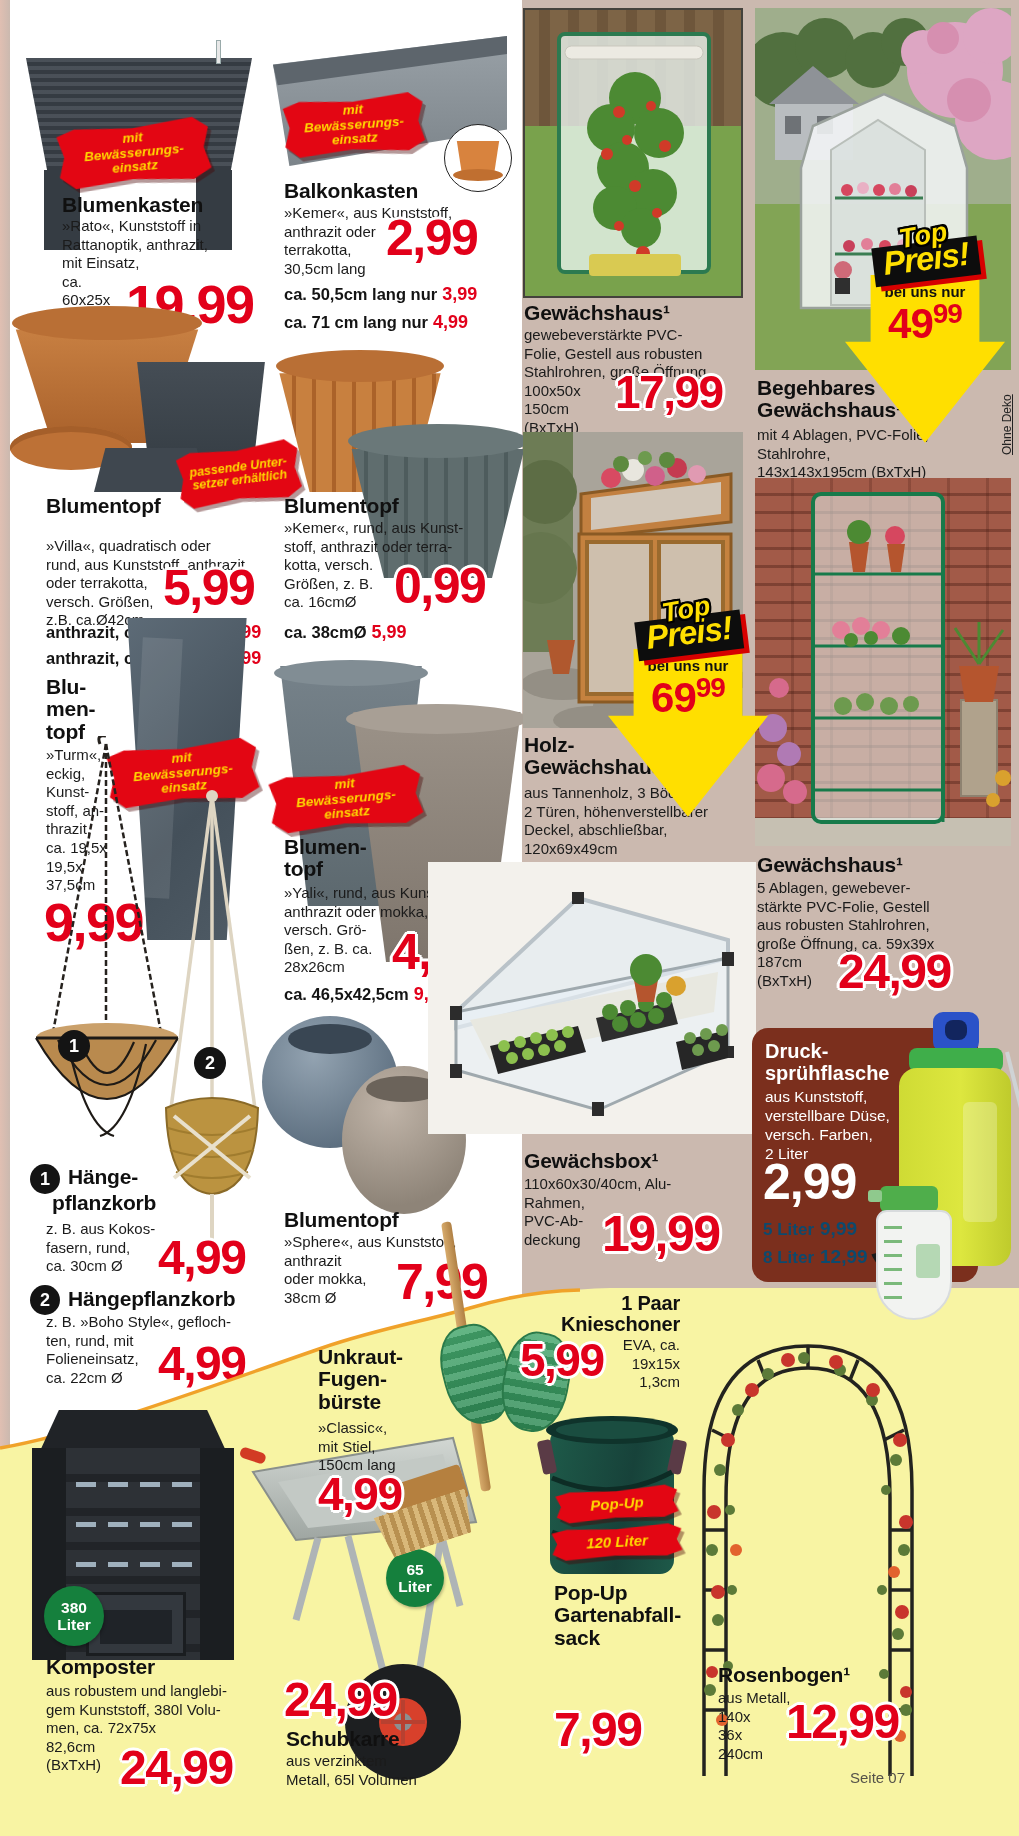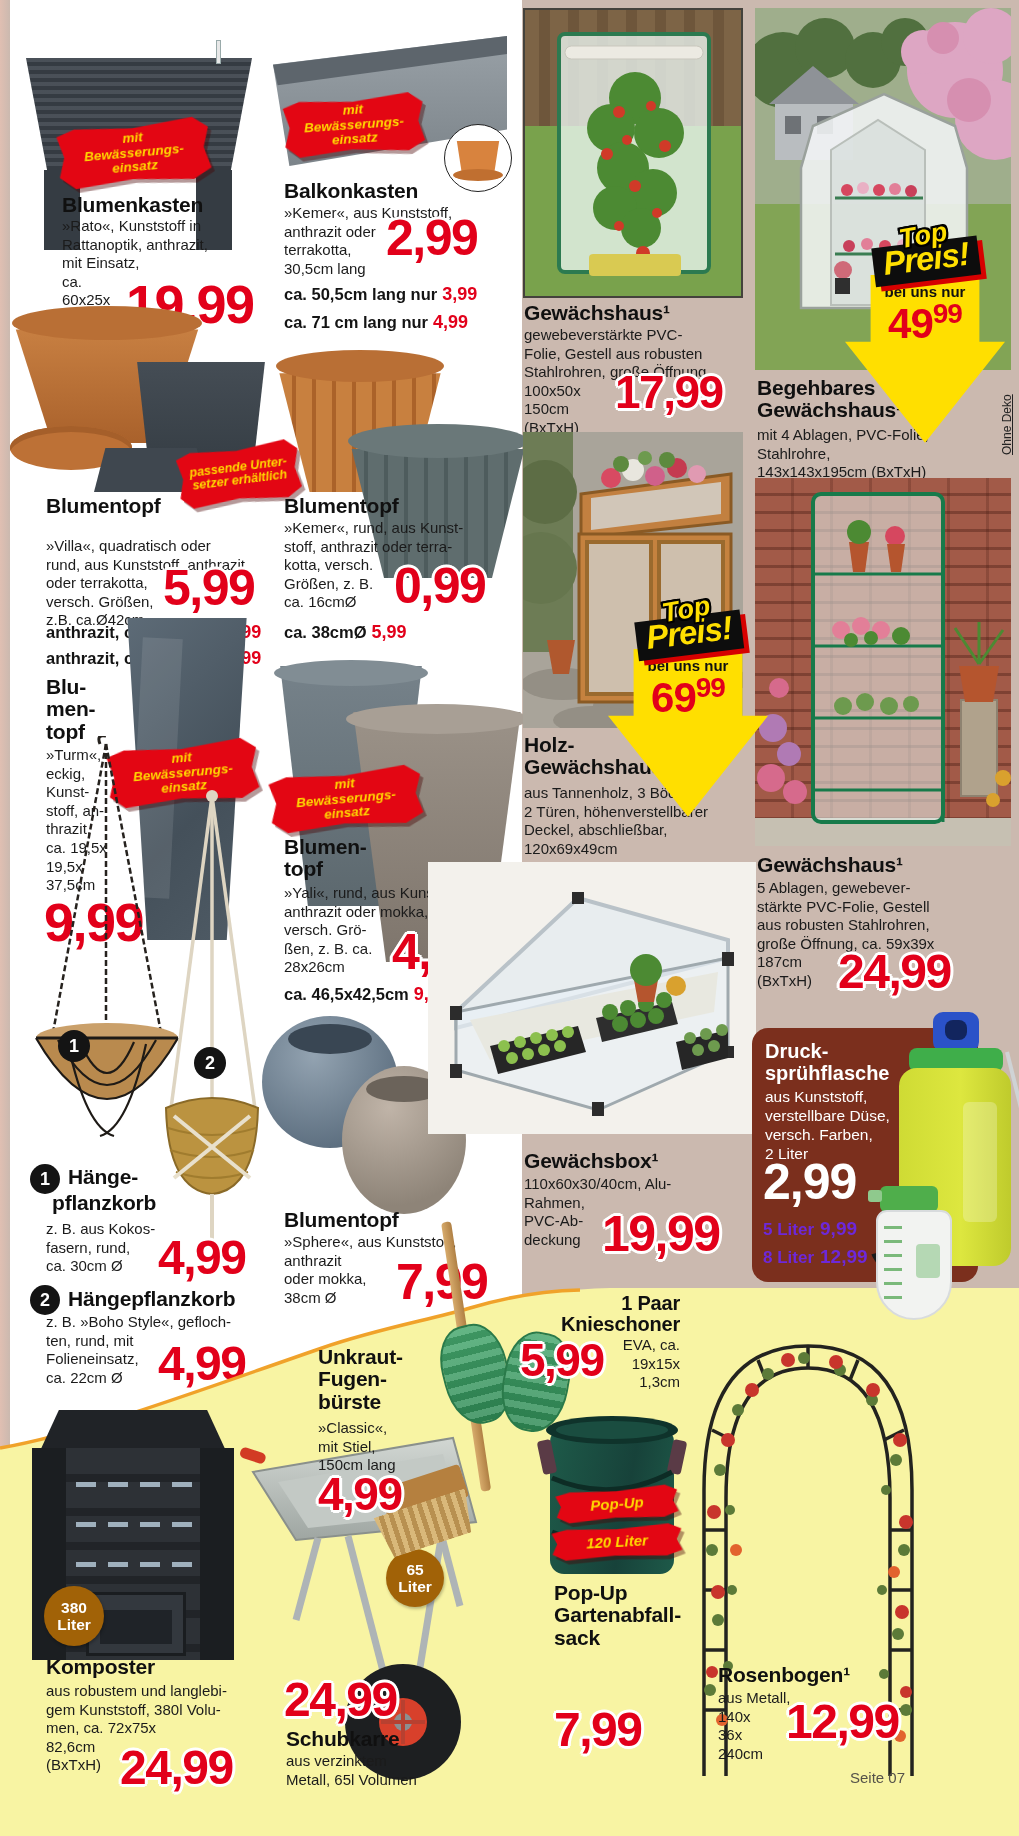--- a/index.html
+++ b/index.html
@@ -16,41 +16,41 @@
   .p54{font-size:54px}.p50{font-size:50px}.p48{font-size:48px}.p46{font-size:46px}
   .price-white { color:#fff; font-weight:700; font-size:50px; line-height:.9; letter-spacing:-1px; white-space:nowrap; }
   .alt { font-size:16.5px; font-weight:700; color:#141414; white-space:nowrap; }
   .alt .rp { color:#e2001a; font-size:18px; margin-left:5px; }
   .ribbon-wrap { position:absolute; filter:drop-shadow(3px 4px 0 rgba(70,0,0,.4)); }
   .ribbon { width:100%; height:100%; background:#e30613; color:#ffd800; font-weight:700; font-style:italic;
             text-align:center; white-space:pre-line; display:flex; align-items:center; justify-content:center;
             line-height:1.08; font-size:13.5px;
             clip-path:polygon(0% 14%,12% 4%,50% 10%,90% 0%,100% 18%,96% 50%,100% 84%,88% 100%,48% 92%,10% 100%,0% 80%,4% 48%); }
   .ribbon.one { white-space:nowrap; font-size:15px; }
-  .circle-badge { position:absolute; background:#a16207; color:#fff; border-radius:50%; display:flex; align-items:center;
+  .circle-badge { position:absolute; background:#15803d; color:#fff; border-radius:50%; display:flex; align-items:center;
                   justify-content:center; text-align:center; font-weight:700; white-space:pre-line; line-height:1.12; font-size:15.5px;
                   box-shadow:1px 2px 3px rgba(0,0,0,.25); }
   .num-badge { position:absolute; width:32px; height:32px; background:#141414; color:#fff; border-radius:50%;
                display:flex; align-items:center; justify-content:center; font-weight:700; font-size:18px; }
   .photo { position:absolute; overflow:hidden; }
   
   .top-preis { position:absolute; width:160px; text-align:center; }
   .tp-head { position:relative; z-index:2; transform:rotate(-7deg); }
   .tp-top { display:block; color:#ffdf00; font-size:27px; font-weight:700; font-style:italic; line-height:1;
             text-shadow:2px 0 0 #000,-2px 0 0 #000,0 2px 0 #000,0 -2px 0 #000,2px 2px 0 #000,-2px -2px 0 #000,2px -2px 0 #000,-2px 2px 0 #000;
             margin-bottom:-7px; transform:rotate(-3deg); }
   .tp-band { display:inline-block; background:#0d0d0d; padding:0 10px 4px; box-shadow:5px 5px 0 #d60000; }
   .tp-band span { color:#ffdf00; font-size:33px; font-weight:700; font-style:italic; letter-spacing:-1px; line-height:1.05; }
   .tp-arrow { position:relative; margin-top:-6px; width:160px; background:#ffdf00; z-index:1;
               clip-path:polygon(16% 0,84% 0,84% 40%,100% 40%,50% 100%,0 40%,16% 40%); text-align:center; padding-top:8px; }
   .tp-note { font-size:15px; font-weight:700; color:#101010; }
   .tp-price { color:#e2001a; font-weight:700; font-size:42px; line-height:1; letter-spacing:-1px; }
   .tp-price sup { font-size:28px; }
   .vert { transform:rotate(-90deg); transform-origin:left top; font-size:12px; color:#222; text-decoration:underline; white-space:nowrap; }
-  .wline { white-space:nowrap; color:#6d28d9; }
+  .wline { white-space:nowrap; color:#0c4a6e; }
   .wline .wl { font-size:17px; font-weight:700; }
   .wline .wp { font-size:19px; font-weight:700; margin-left:6px; }
   .pad { position:absolute; width:66px; height:100px; background:repeating-linear-gradient(180deg, rgba(255,255,255,.16) 0 7px, rgba(0,0,0,.10) 7px 14px), linear-gradient(#46a86e,#2f8a55); border-radius:42% 42% 46% 46%; border:2px solid #2a7a4a; }
 </style>
 </head>
 <body>
 
 <div id="page">
 
   <div class="abs" style="left:0;top:0;width:10px;height:1836px;background:linear-gradient(90deg,#e0bfb2,#cbb9af);"></div>

